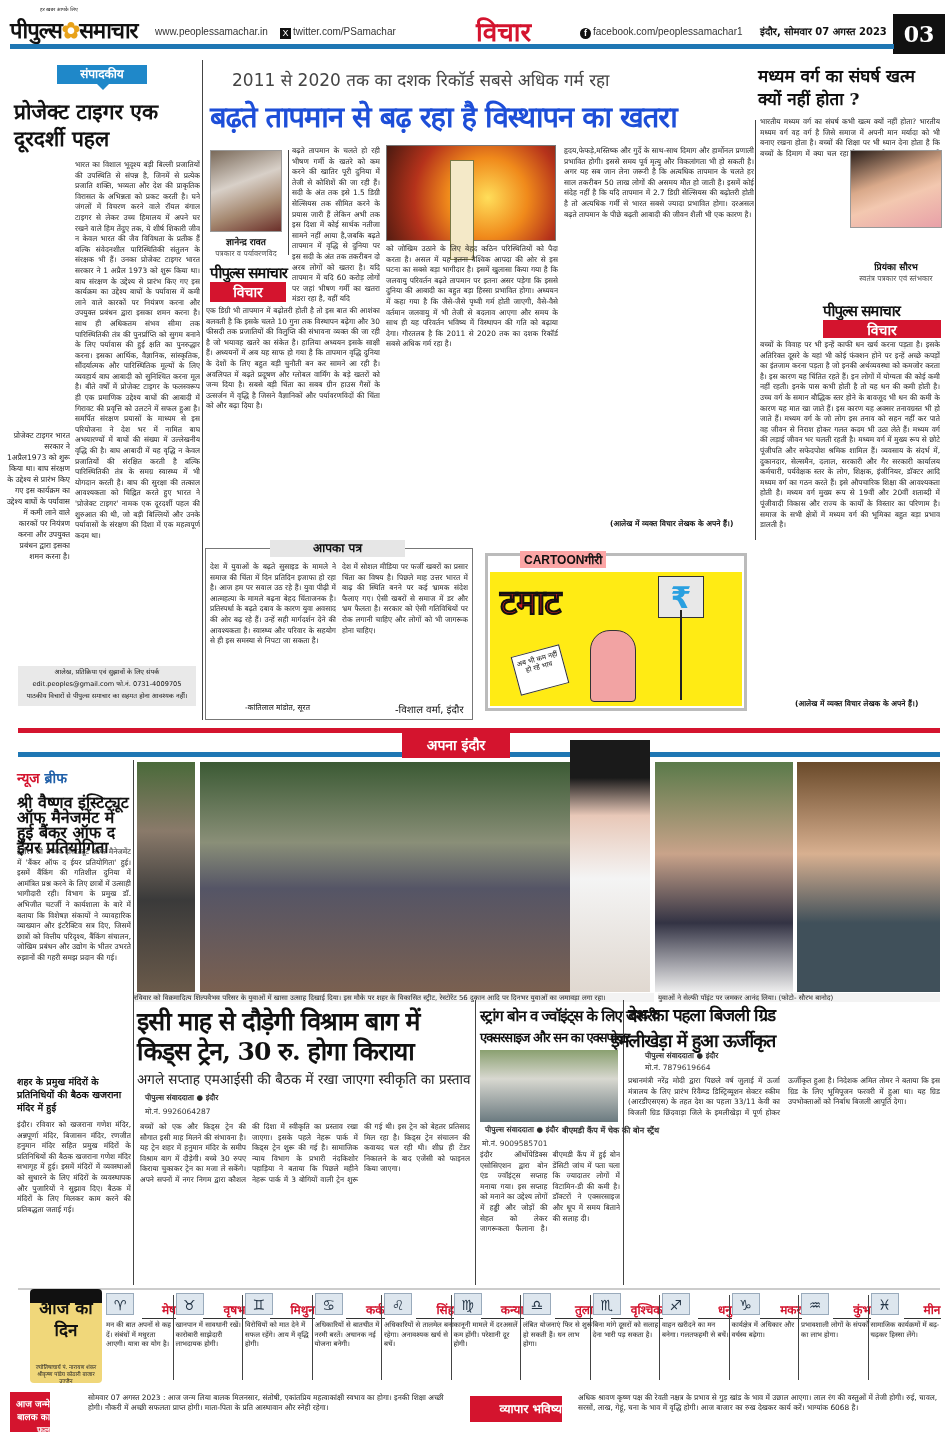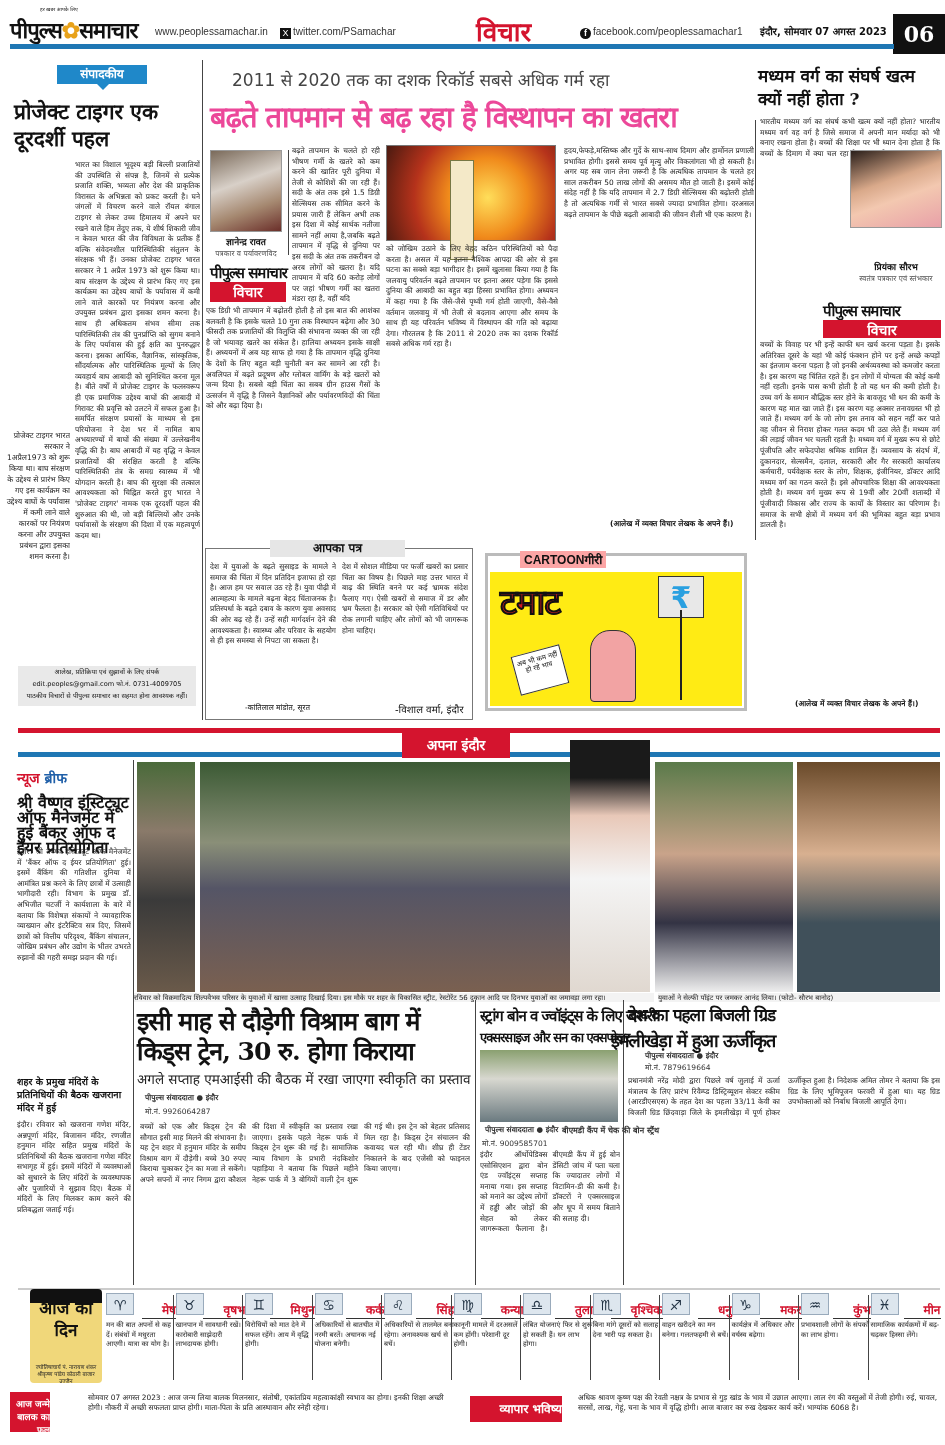--- a/index.html
+++ b/index.html
@@ -16,21 +16,21 @@
 .date{left:760px;top:24px;font-size:10px;font-weight:bold}
 .pageno{left:893px;top:14px;width:52px;height:40px;background:#111;color:#fff;font-family:"DejaVu Serif",serif;font-weight:bold;font-size:22px;text-align:center;line-height:40px}
 .mh-rule{left:10px;top:44px;width:884px;height:5px;background:#1f77b4}
 .col-text{font-size:7.4px;line-height:10.6px;color:#222;text-align:justify;overflow:hidden}
 .tag-blue{left:57px;top:65px;width:90px;height:19px;background:#1f88c9;color:#fff;font-size:12px;text-align:center;line-height:19px;font-weight:bold}
 .tag-blue:after{content:"";position:absolute;left:40px;top:19px;border:6px solid transparent;border-top-color:#1f88c9}
 .edit-head{left:14px;top:98px;width:180px;font-family:"DejaVu Serif",serif;font-weight:bold;font-size:21px;line-height:27px;color:#111}
 .vsep{width:1px;background:#444}
 .hsep{height:1px;background:#444}
 .kicker{left:232px;top:68px;font-size:17px;color:#444}
-.headline{left:210px;top:96px;width:570px;font-family:"DejaVu Serif",serif;font-weight:bold;font-size:29px;letter-spacing:-1px;color:#ec4899;white-space:nowrap}
+.headline{left:210px;top:96px;width:570px;font-family:"DejaVu Serif",serif;font-weight:bold;font-size:29px;letter-spacing:-1px;color:#1d4ed8;white-space:nowrap}
 .photo{background:linear-gradient(160deg,#7a6a5a,#d8d0c8 40%,#a58870 70%,#6b2f2a);border:1px solid #999}
 .caption-name{font-size:9px;font-weight:bold;text-align:center}
 .caption-role{font-size:7.5px;color:#555;text-align:center}
 .mini-logo{font-family:"DejaVu Serif",serif;font-weight:bold;font-size:15px;letter-spacing:-1px}
 .mini-vichar{background:#d4142e;color:#fff;font-weight:bold;font-size:14px;text-align:center}
 .heat{background:radial-gradient(circle at 60% 55%,#ffde5a,#f08a1b 35%,#b5321b 65%,#4a1a10);border:1px solid #777}
 .therm{left:450px;top:160px;width:24px;height:100px;background:#f4e9c8;border:1px solid #774}
 .right-head{left:758px;top:65px;width:185px;font-family:"DejaVu Serif",serif;font-weight:bold;font-size:17px;line-height:23px}
 .letters{left:205px;top:548px;width:268px;height:172px;border:1px solid #777}
 .letters-title{left:270px;top:540px;width:135px;height:17px;background:#e6e6e6;font-weight:bold;font-size:12px;text-align:center;line-height:17px}
@@ -69,21 +69,21 @@
 <div class="abs masthead">
   <div class="abs logo">
     <small>हर ख़बर आपके लिए</small>
     <span>पीपुल्स</span><span class="dot">✿</span><span>समाचार</span>
   </div>
   <div class="abs mh-link" style="left:155px">www.peoplessamachar.in</div>
   <div class="abs mh-link" style="left:280px"><span class="x-icon">X</span><span>twitter.com/PSamachar</span></div>
   <div class="abs section-title">विचार</div>
   <div class="abs mh-link" style="left:580px"><span class="fb-icon">f</span><span>facebook.com/peoplessamachar1</span></div>
   <div class="abs date">इंदौर, सोमवार 07 अगस्त 2023</div>
-  <div class="abs pageno">06</div>
+  <div class="abs pageno">03</div>
   <div class="abs mh-rule"></div>
 </div>
 
 <div class="abs tag-blue">संपादकीय</div>
 <div class="abs edit-head">प्रोजेक्ट टाइगर एक दूरदर्शी पहल</div>
 <div class="abs col-text" style="left:75px;top:160px;width:125px;height:440px">भारत का विशाल भूदृश्य बड़ी बिल्ली प्रजातियों की उपस्थिति से संपन्न है, जिनमें से प्रत्येक प्रजाति शक्ति, भव्यता और देश की प्राकृतिक विरासत के अभिन्नता को प्रकट करती है। घने जंगलों में विचरण करने वाले रॉयल बंगाल टाइगर से लेकर उच्च हिमालय में अपने घर रखने वाले हिम तेंदुए तक, ये शीर्ष शिकारी जीव न केवल भारत की जैव विविधता के प्रतीक हैं बल्कि संवेदनशील पारिस्थितिकी संतुलन के संरक्षक भी हैं। उनका प्रोजेक्ट टाइगर भारत सरकार ने 1 अप्रैल 1973 को शुरू किया था। बाघ संरक्षण के उद्देश्य से प्रारंभ किए गए इस कार्यक्रम का उद्देश्य बाघों के पर्यावास में कमी लाने वाले कारकों पर नियंत्रण करना और उपयुक्त प्रबंधन द्वारा इसका शमन करना है। साथ ही अधिकतम संभव सीमा तक पारिस्थितिकी तंत्र की पुनर्प्राप्ति को सुगम बनाने के लिए पर्यावास की हुई क्षति का पुनरुद्धार करना। इसका आर्थिक, वैज्ञानिक, सांस्कृतिक, सौंदर्यात्मक और पारिस्थितिक मूल्यों के लिए व्यवहार्य बाघ आबादी को सुनिश्चित करना मूल है। बीते वर्षों में प्रोजेक्ट टाइगर के फलस्वरूप ही एक प्रमाणिक उद्देश्य बाघों की आबादी में गिरावट की प्रवृत्ति को उलटने में सफल हुआ है। समर्पित संरक्षण प्रयासों के माध्यम से इस परियोजना ने देश भर में नामित बाघ अभयारण्यों में बाघों की संख्या में उल्लेखनीय वृद्धि की है। बाघ आबादी में यह वृद्धि न केवल प्रजातियों की संरक्षित करती है बल्कि पारिस्थितिकी तंत्र के समग्र स्वास्थ्य में भी योगदान करती है। बाघ की सुरक्षा की तत्काल आवश्यकता को चिह्नित करते हुए भारत ने 'प्रोजेक्ट टाइगर' नामक एक दूरदर्शी पहल की शुरुआत की थी, जो बड़ी बिल्लियों और उनके पर्यावासों के संरक्षण की दिशा में एक महत्वपूर्ण कदम था।</div>
 <div class="abs col-text" style="left:6px;top:430px;width:64px;height:180px;text-align:right;font-size:7.6px;line-height:11px">प्रोजेक्ट टाइगर भारत सरकार ने 1अप्रैल1973 को शुरू किया था। बाघ संरक्षण के उद्देश्य से प्रारंभ किए गए इस कार्यक्रम का उद्देश्य बाघों के पर्यावास में कमी लाने वाले कारकों पर नियंत्रण करना और उपयुक्त प्रबंधन द्वारा इसका शमन करना है।</div>
 <div class="abs col-text" style="left:80px;top:600px;width:120px;height:62px"></div>
 <div class="abs" style="left:18px;top:666px;width:178px;height:40px;background:#e9e9e9;font-size:6.6px;line-height:12px;text-align:center">
   <div>आलेख, प्रतिक्रिया एवं सुझावों के लिए संपर्क</div>

